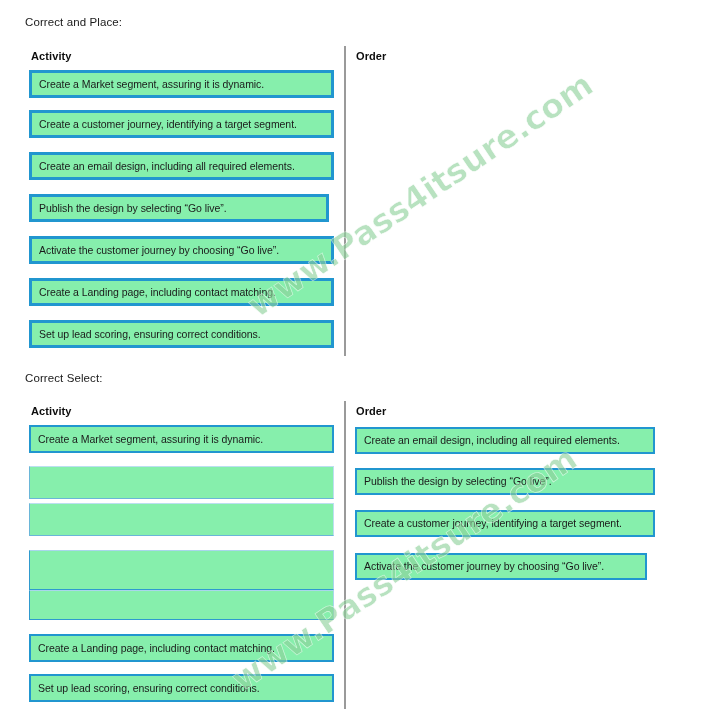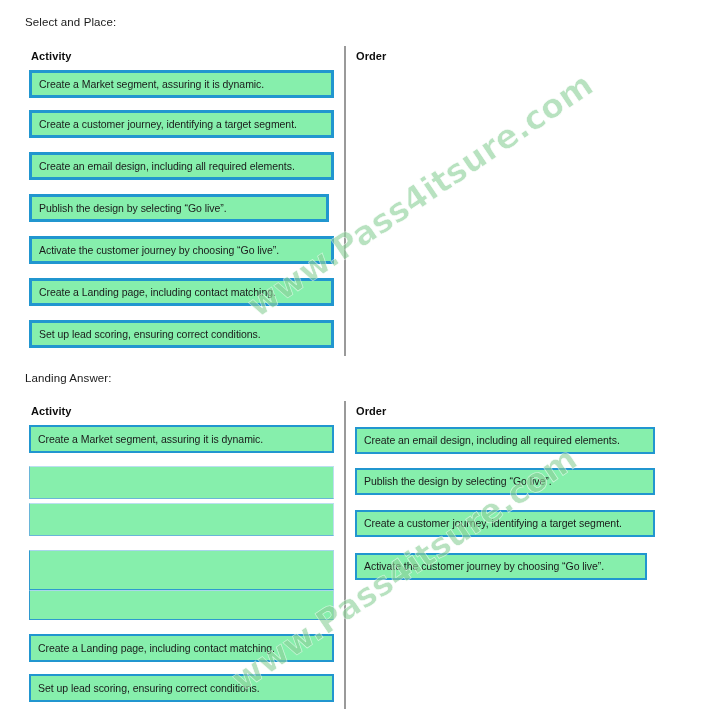--- a/index.html
+++ b/index.html
@@ -106,21 +106,21 @@
     top: 660px;
     font-size: 33px;
     transform: rotate(-34deg);
   }
 </style>
 </head>
 <body>
 
 <div class="page">
 
-  <div class="section-label" style="left:25px; top:16px;">Select and Place:</div>
+  <div class="section-label" style="left:25px; top:16px;">Correct and Place:</div>
 
   <div class="col-header" style="left:31px; top:50px;">Activity</div>
 
   <div class="col-header" style="left:356px; top:50px;">Order</div>
 
   <div class="divider" style="left:344px; top:46px; height:310px;"></div>
 
   <div class="tile" style="left:29px; top:70px; width:305px; height:28px;">
     <span class="tile-text">Create a Market segment, assuring it is dynamic.</span>
   </div>
@@ -144,21 +144,21 @@
   <div class="tile" style="left:29px; top:278px; width:305px; height:28px;">
     <span class="tile-text">Create a Landing page, including contact matching.</span>
   </div>
 
   <div class="tile" style="left:29px; top:320px; width:305px; height:28px;">
     <span class="tile-text">Set up lead scoring, ensuring correct conditions.</span>
   </div>
 
   <div class="watermark" id="watermark-top">www.Pass4itsure.com</div>
 
-  <div class="section-label" style="left:25px; top:372px;">Landing Answer:</div>
+  <div class="section-label" style="left:25px; top:372px;">Correct Select:</div>
 
   <div class="col-header" style="left:31px; top:405px;">Activity</div>
 
   <div class="col-header" style="left:356px; top:405px;">Order</div>
 
   <div class="divider" style="left:344px; top:401px; height:308px;"></div>
 
   <div class="tile thin" style="left:29px; top:425px; width:305px; height:28px;">
     <span class="tile-text">Create a Market segment, assuring it is dynamic.</span>
   </div>

